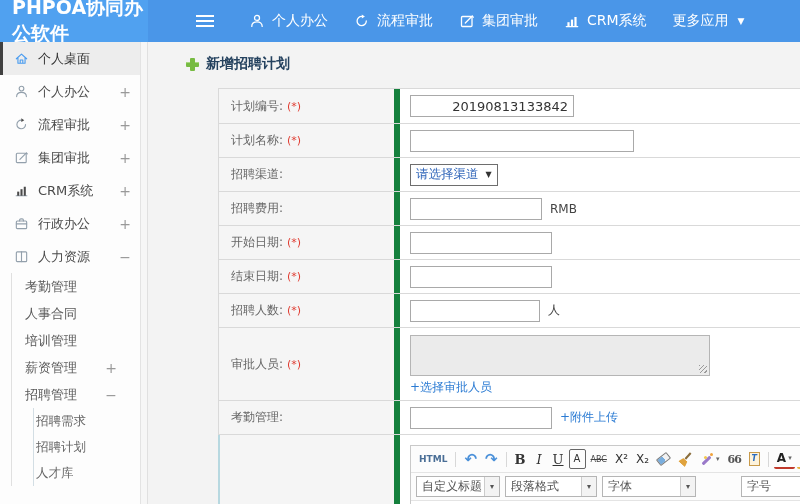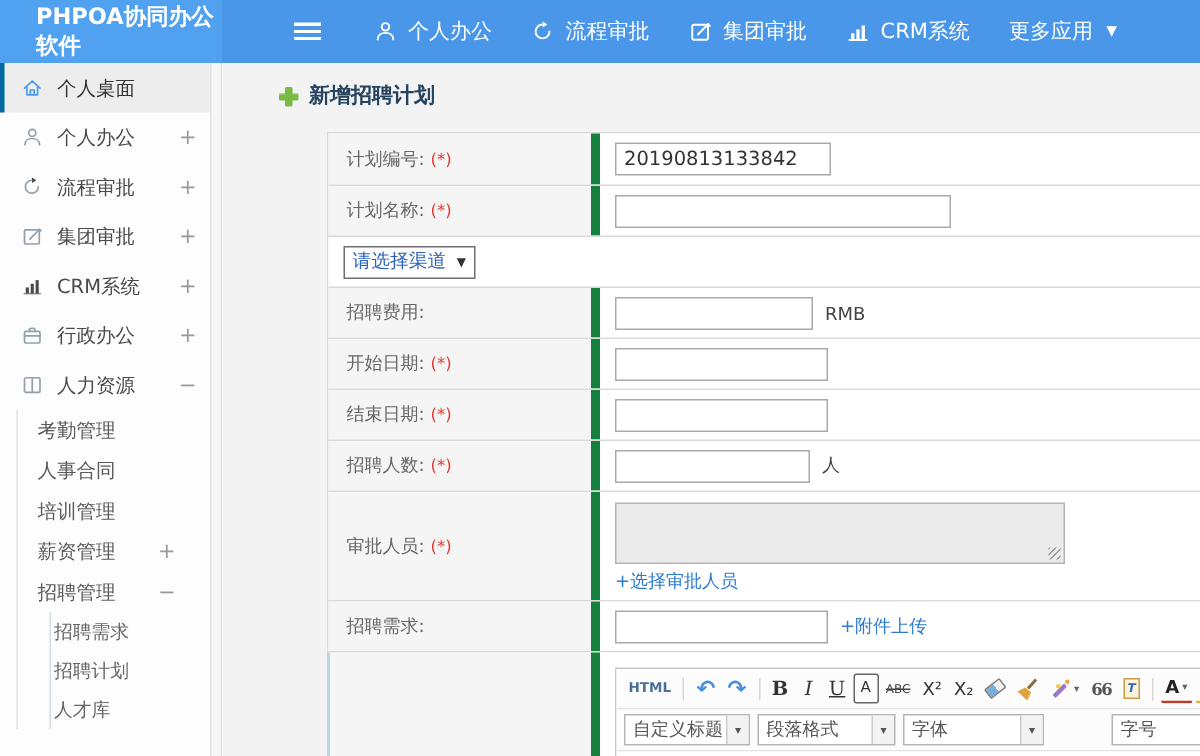--- a/index.html
+++ b/index.html
@@ -2,41 +2,41 @@
 <html><head>
 <meta charset="utf-8">
 <style>
   * { margin:0; padding:0; box-sizing:border-box; }
   html,body { width:800px; height:504px; overflow:hidden; background:#fff;
     font-family:"DejaVu Sans","Liberation Sans",sans-serif; }
   .app { width:800px; height:504px; display:flex; flex-direction:column; }
 
   
   .header { height:42px; background:#4a96e8; display:flex; align-items:center; flex:0 0 42px; }
-  .logo { width:148px; height:42px; background:#50a1f0; color:#fff; font-size:15px; font-weight:bold;
-    display:flex; align-items:center; padding-left:24px; letter-spacing:0; }
+  .logo { width:148px; height:42px; background:#50a1f0; color:#fff; font-size:19px; font-weight:bold;
+    display:flex; align-items:center; padding-left:12px; letter-spacing:0; }
   .hamburger { margin-left:48px; width:18px; height:12px; cursor:pointer;
     background:repeating-linear-gradient(to bottom,#fff 0 2.4px,transparent 2.4px 4.8px); }
   .topnav { display:flex; align-items:center; margin-left:22px; }
   .nav-item { display:flex; align-items:center; gap:7px; color:#fff; font-size:14px;
     padding:0 13px; height:42px; cursor:pointer; white-space:nowrap; }
   .nav-item svg { width:16px; height:16px; stroke:#fff; fill:none; stroke-width:1.3; }
   .nav-caret { font-size:9px; color:#fff; margin-left:2px; }
 
   
   .body-wrap { flex:1; display:flex; min-height:0; }
 
   
   .sidebar { width:148px; background:#fdfdfd; border-right:1px solid #e0e0e0; position:relative; overflow:hidden; }
   .side-scrollbar { position:absolute; top:0; right:0; bottom:0; width:7px; background:#f6f6f6;
     border-left:1px solid #e3e3e3; cursor:pointer; }
   .menu-item { display:flex; align-items:center; height:33px; padding-left:14px; padding-right:16px;
     cursor:pointer; color:#4a4a4a; font-size:13px; position:relative; }
   .menu-item svg { width:15px; height:15px; stroke:#93a0ac; fill:none; stroke-width:1.2; margin-right:9px; flex:0 0 15px; }
-  .menu-item.active { background:#ededed; border-left:3px solid #0369a1; padding-left:11px; color:#333; }
+  .menu-item.active { background:#ededed; border-left:3px solid #404040; padding-left:11px; color:#333; }
   .menu-item.active svg { stroke:#4a9cf0; }
   .menu-label { flex:1; white-space:nowrap; overflow:hidden; }
   .expander { color:#999; font-size:14px; line-height:1; cursor:pointer; }
   .menu-item.lvl2 { height:27px; padding-left:25px; color:#5a5a5a; }
   .menu-item.lvl3 { height:26px; padding-left:36px; color:#666; font-size:12.5px; }
   .menu-item.lvl2::before, .menu-item.lvl3::before { content:""; position:absolute; left:11px; top:0; bottom:0;
     width:1px; background:#e0e0e0; }
   .menu-item.lvl3::after { content:""; position:absolute; left:33px; top:0; bottom:0;
     width:1px; background:#d3dee4; }
   .menu-item.lvl2 .expander { margin-right:14px; }
@@ -281,33 +281,36 @@
         <span class="plus-ico"></span>
         <span class="title-text">新增招聘计划</span>
       </div>
       <div class="form-table" id="form-table">
           <div class="form-row row-plan-number">
             <div class="cell-label">
               <span>计划编号:</span>
               <span class="req">(*)</span>
             </div>
             <div class="cell-value">
-              <input class="txt" type="text" value="20190813133842" style="width: 144px;">
+              <input class="txt" type="text" value="20190813133842" style="width: 164px; text-align: right;">
             </div>
           </div>
           <div class="form-row row-plan-name">
             <div class="cell-label">
               <span>计划名称:</span>
               <span class="req">(*)</span>
             </div>
             <div class="cell-value">
               <input class="txt" type="text" style="width: 224px;">
             </div>
           </div>
           <div class="form-row row-channel">
+            <div class="cell-label">
+              <span>招聘渠道:</span>
+            </div>
             <div class="cell-value">
               <div class="sel">
                 <span class="sel-text">请选择渠道</span>
                 <span class="sel-arrow">▼</span>
               </div>
             </div>
           </div>
           <div class="form-row row-fee">
             <div class="cell-label">
               <span>招聘费用:</span>
@@ -350,21 +353,21 @@
               <span>审批人员:</span>
               <span class="req">(*)</span>
             </div>
             <div class="cell-value">
               <div class="fake-textarea"></div>
               <a class="lnk">+选择审批人员</a>
             </div>
           </div>
           <div class="form-row row-attachment">
             <div class="cell-label">
-              <span>招聘需求:</span>
+              <span>考勤管理:</span>
             </div>
             <div class="cell-value">
               <input class="txt" type="text" style="width: 142px;">
               <a class="lnk">+附件上传</a>
             </div>
           </div>
           <div class="form-row row-content-editor">
             <div class="cell-label"></div>
             <div class="cell-value">
               <div class="editor">

